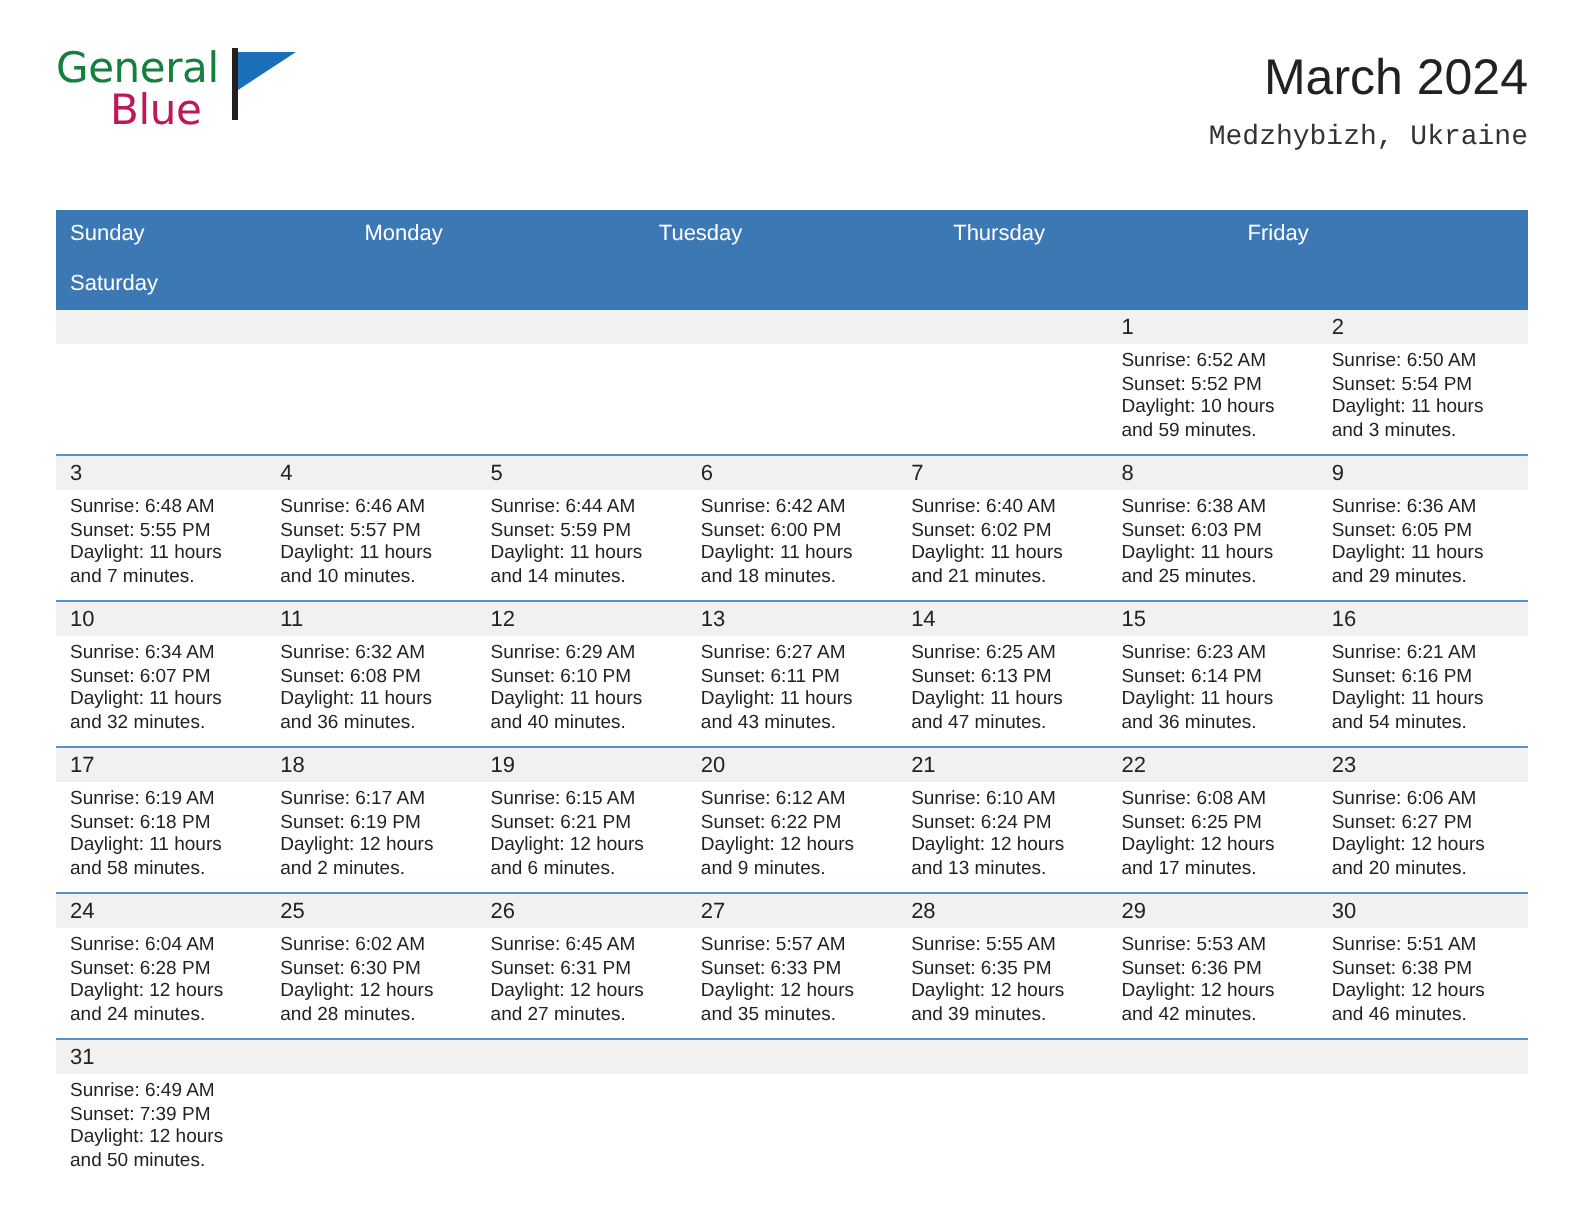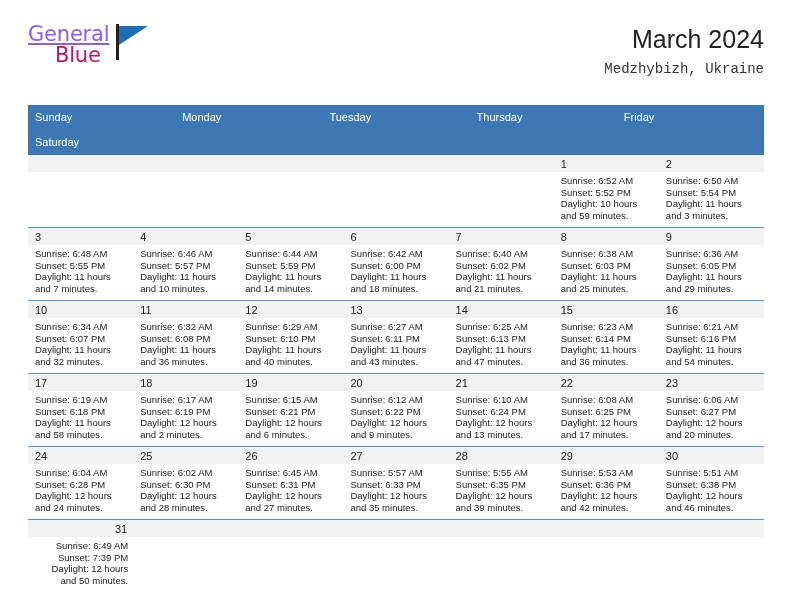--- a/index.html
+++ b/index.html
@@ -32,23 +32,22 @@
     width: 120px;
     height: 50px;
     flex: 0 0 auto;
   }
   .brand-general {
     position: absolute;
     left: 0;
     top: 0;
     font-size: 21px;
     letter-spacing: -0.2px;
-    color: #8b5cf6;
+    color: #15803d;
     font-family: "DejaVu Sans", sans-serif;
-    text-decoration: underline;
   }
   .brand-blue {
     position: absolute;
     left: 27px;
     top: 21px;
     font-size: 21px;
     letter-spacing: -0.2px;
     color: #be185d;
     font-family: "DejaVu Sans", sans-serif;
   }
@@ -139,21 +138,20 @@
     padding: 3px 5px 5px 7px;
     font-size: 9.5px;
     line-height: 11.6px;
     color: #222222;
   }
   .day-line {
     white-space: nowrap;
   }
   .last-row .day-cell {
     min-height: 72px;
-    text-align: right;
   }
   .last-row {
     border-bottom: none;
   }
 </style>
 </head>
 <body>
 
 <div class="page-header">
   <div class="brand-logo">

